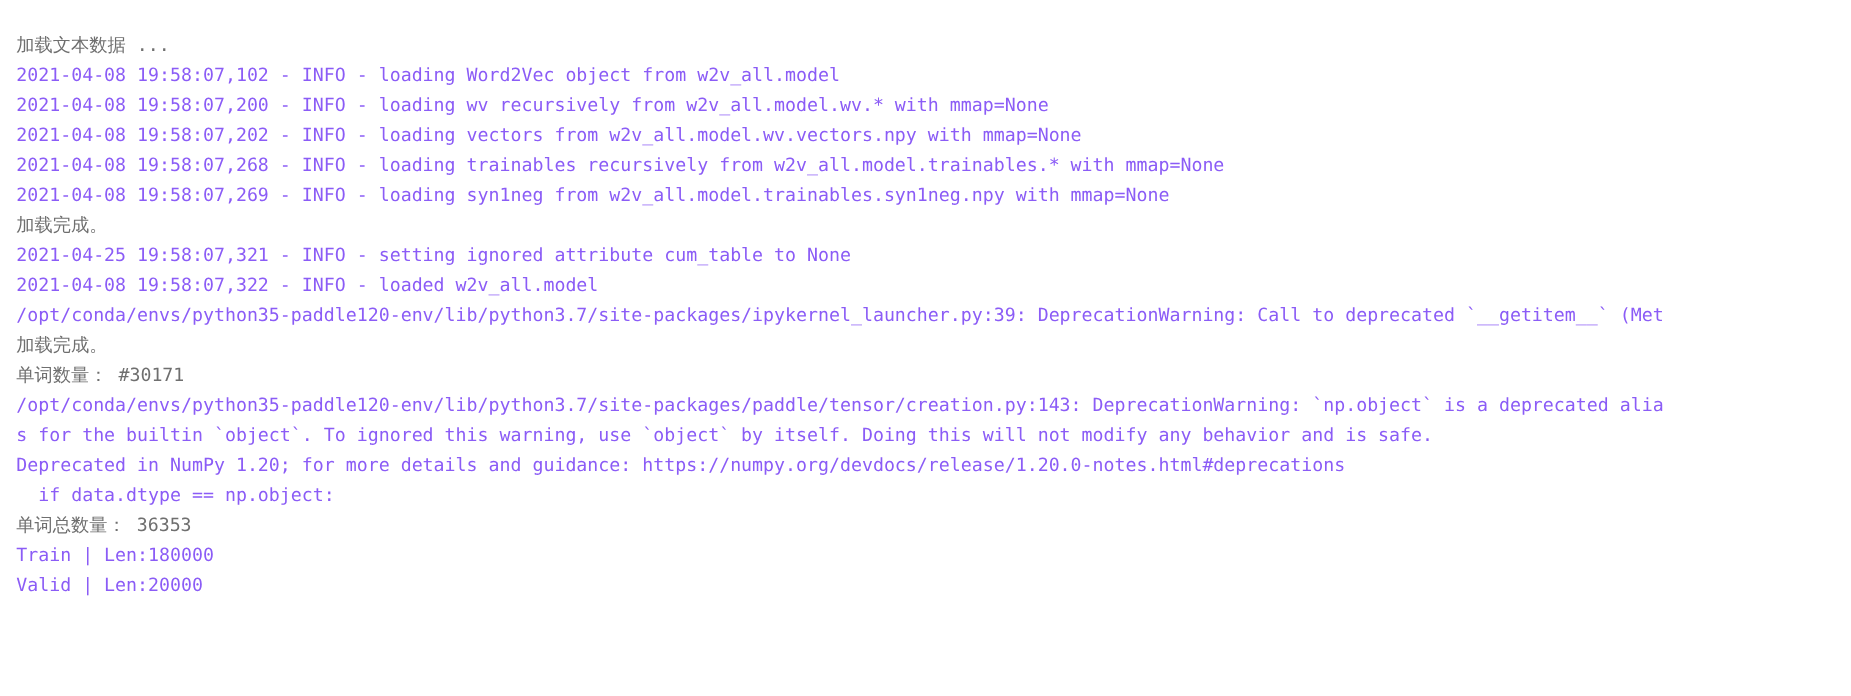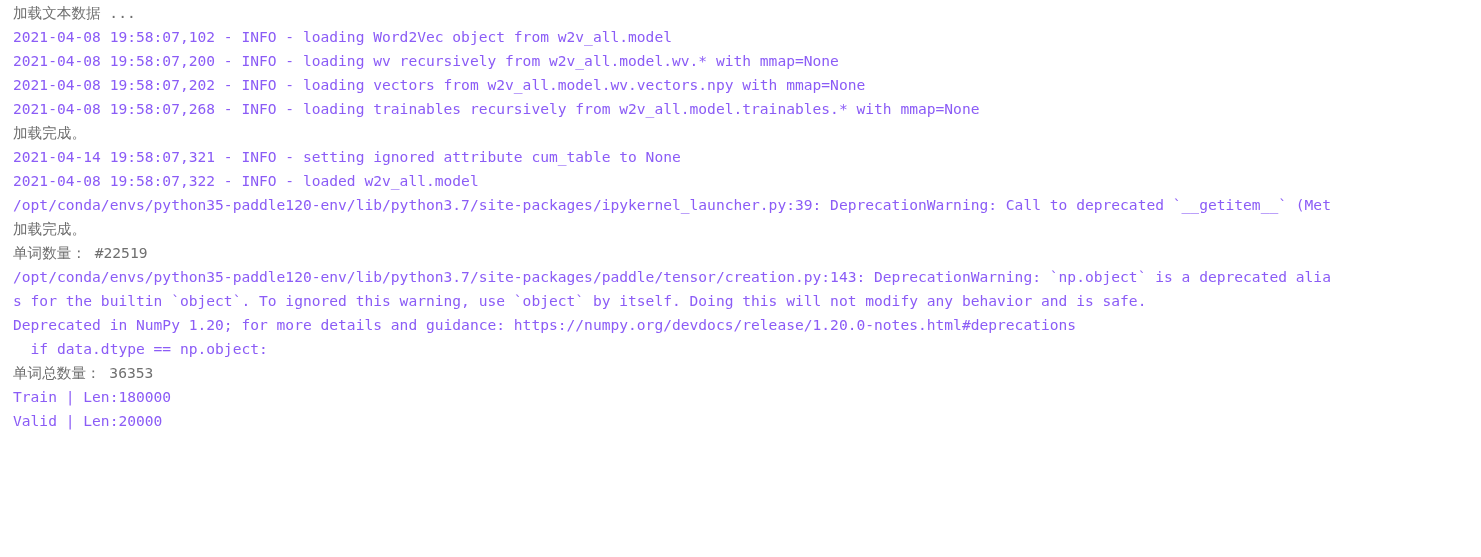--- a/index.html
+++ b/index.html
@@ -11,21 +11,21 @@
   body {
     width: 1481px;
     height: 557px;
     overflow: hidden;
     font-family: "DejaVu Sans Mono", "Liberation Mono", monospace;
   }
   #output-stream {
     box-sizing: border-box;
     width: 1481px;
     height: 557px;
-    padding: 1px 0 0 13px;
+    padding: 25px 0 0 13px;
     background: #ffffff;
   }
   .out-line {
     font-family: "DejaVu Sans Mono", "Liberation Mono", monospace;
     font-size: 14.6px;
     line-height: 24px;
     height: 24px;
     color: #8b5cf6;
     white-space: pre;
     letter-spacing: 0px;
@@ -38,26 +38,27 @@
 </style>
 </head>
 <body>
 
 <div id="output-stream">
     <div class="out-line cjk">加载文本数据 ...</div>
     <div class="out-line">2021-04-08 19:58:07,102 - INFO - loading Word2Vec object from w2v_all.model</div>
     <div class="out-line">2021-04-08 19:58:07,200 - INFO - loading wv recursively from w2v_all.model.wv.* with mmap=None</div>
     <div class="out-line">2021-04-08 19:58:07,202 - INFO - loading vectors from w2v_all.model.wv.vectors.npy with mmap=None</div>
     <div class="out-line">2021-04-08 19:58:07,268 - INFO - loading trainables recursively from w2v_all.model.trainables.* with mmap=None</div>
+    <div class="out-line">2021-04-08 19:58:07,269 - INFO - loading syn1neg from w2v_all.model.trainables.syn1neg.npy with mmap=None</div>
     <div class="out-line cjk">加载完成。</div>
-    <div class="out-line">2021-04-14 19:58:07,321 - INFO - setting ignored attribute cum_table to None</div>
+    <div class="out-line">2021-04-25 19:58:07,321 - INFO - setting ignored attribute cum_table to None</div>
     <div class="out-line">2021-04-08 19:58:07,322 - INFO - loaded w2v_all.model</div>
     <div class="out-line">/opt/conda/envs/python35-paddle120-env/lib/python3.7/site-packages/ipykernel_launcher.py:39: DeprecationWarning: Call to deprecated `__getitem__` (Met</div>
     <div class="out-line cjk">加载完成。</div>
-    <div class="out-line cjk">单词数量： #22519</div>
+    <div class="out-line cjk">单词数量： #30171</div>
     <div class="out-line">/opt/conda/envs/python35-paddle120-env/lib/python3.7/site-packages/paddle/tensor/creation.py:143: DeprecationWarning: `np.object` is a deprecated alia</div>
     <div class="out-line">s for the builtin `object`. To ignored this warning, use `object` by itself. Doing this will not modify any behavior and is safe.</div>
     <div class="out-line">Deprecated in NumPy 1.20; for more details and guidance: https://numpy.org/devdocs/release/1.20.0-notes.html#deprecations</div>
     <div class="out-line">  if data.dtype == np.object:</div>
     <div class="out-line cjk">单词总数量： 36353</div>
     <div class="out-line">Train | Len:180000</div>
     <div class="out-line">Valid | Len:20000</div>
   </div>
 
 </body></html>

